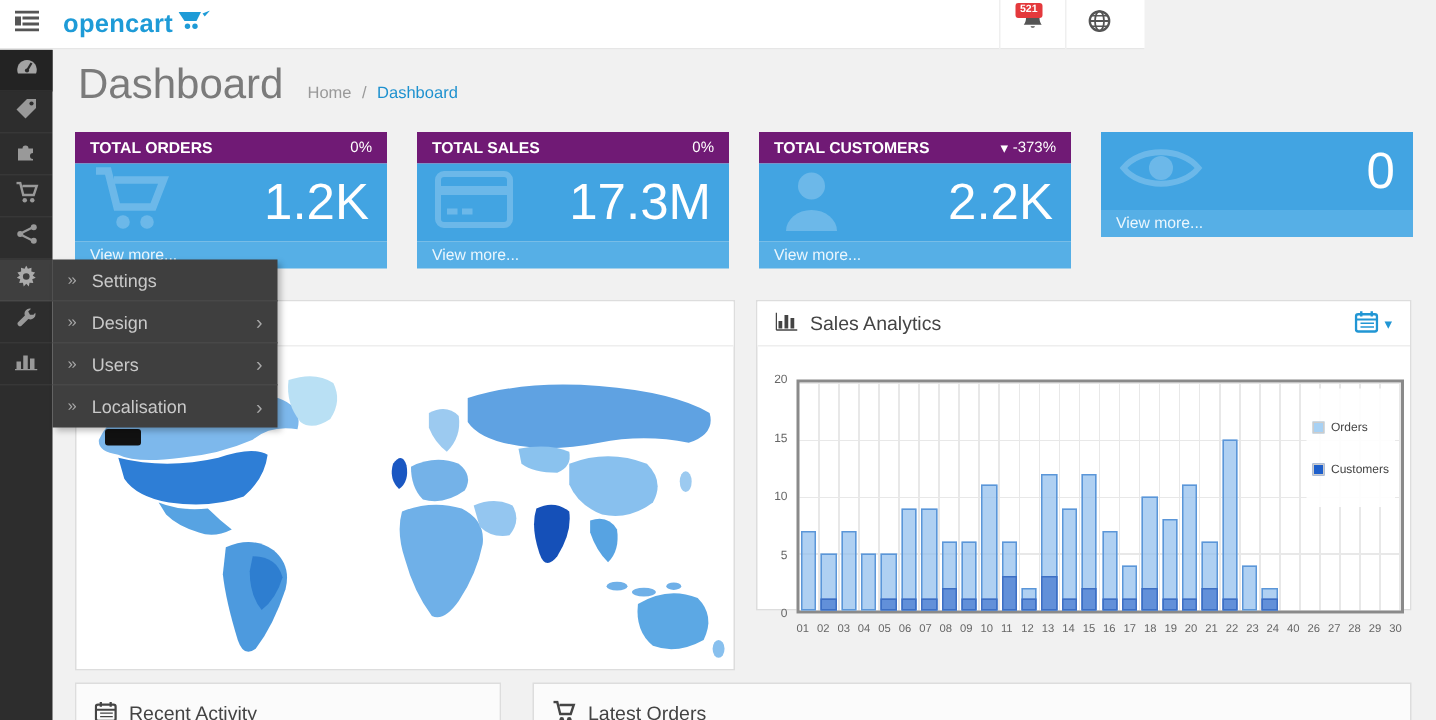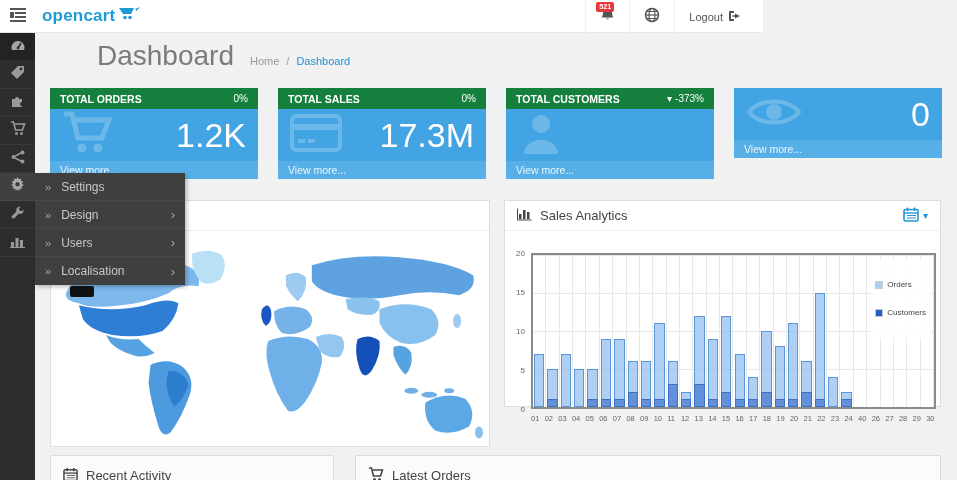--- a/index.html
+++ b/index.html
@@ -33,29 +33,29 @@
     z-index:50; box-shadow:2px 2px 4px rgba(0,0,0,.25); }
   .popup-item { height:28px; display:flex; align-items:center; padding:0 10px;
     color:#c9c9c9; font-size:12px; border-bottom:1px solid #484848; cursor:pointer; }
   .popup-item:last-child { border-bottom:none; }
   .popup-item .arrow { color:#a8a8a8; margin-right:10px; font-size:11px; }
   .popup-item .chev { margin-left:auto; color:#a8a8a8; font-size:13px; }
   .map-tooltip { position:absolute; left:70px; top:286px; width:24px; height:11px;
     background:#111; border-radius:2px; z-index:49; }
 
   
-  .page-head { position:absolute; left:52px; top:40px; display:flex; align-items:baseline; gap:16px;margin-left:45px; }
+  .page-head { position:absolute; left:52px; top:40px; display:flex; align-items:baseline; gap:16px; }
   .page-title { font-size:28px; color:#7b7b7b; }
   .breadcrumb { font-size:11px; color:#999; display:flex; gap:7px; align-items:center; }
   .breadcrumb .crumb-link { color:#999; }
   .breadcrumb .crumb-cur { color:#1e91cf; }
 
   
   .tile { position:absolute; top:88px; width:208px; height:102px; color:#fff; }
-  .tile-head { height:21px; background:#15803d; display:flex; align-items:center;
+  .tile-head { height:21px; background:#701a75; display:flex; align-items:center;
     justify-content:space-between; padding:0 10px; font-size:10.5px; font-weight:bold; }
   .tile-head .pct { font-weight:normal; font-size:10px; display:flex; gap:3px; align-items:center; }
   .tile-body { height:52px; background:#42a4e2; display:flex; align-items:center;
     justify-content:space-between; padding:0 12px; }
   .tile-body .big { font-size:34px; font-weight:normal; }
   .tile-body svg { opacity:.55; }
   .tile-foot { height:18px; background:#56afe6; font-size:10.5px; color:#eaf6fd;
     display:flex; align-items:center; padding:0 10px; cursor:pointer; }
 
   
@@ -132,30 +132,20 @@
       <span>
         <svg width="16" height="16" viewBox="0 0 16 16">
             <circle cx="8" cy="8" r="6.5" fill="none" stroke="#555" stroke-width="1.5"></circle>
             <ellipse cx="8" cy="8" rx="3" ry="6.5" fill="none" stroke="#555" stroke-width="1.2"></ellipse>
             <line x1="1.5" y1="8" x2="14.5" y2="8" stroke="#555" stroke-width="1.2"></line>
             <line x1="2.5" y1="4.5" x2="13.5" y2="4.5" stroke="#555" stroke-width="1"></line>
             <line x1="2.5" y1="11.5" x2="13.5" y2="11.5" stroke="#555" stroke-width="1"></line>
           </svg>
       </span>
     </div>
-    <div class="top-cell logout-cell">
-      <span>Logout</span>
-      <span>
-        <svg width="13" height="12" viewBox="0 0 13 12">
-            <path d="M1 1 h5 v2 h-3 v6 h3 v2 h-5 Z" fill="#555"></path>
-            <path d="M7 6 L7 3.5 L12 6 L7 8.5 Z" fill="#555"></path>
-            <rect x="4.5" y="5.2" width="4" height="1.6" fill="#555"></rect>
-          </svg>
-      </span>
-    </div>
   </div>
 </div>
 
 <div class="sidebar">
   <div class="side-item active">
     <span><svg width="16" height="14" viewBox="0 0 16 14">
           <path d="M2 12 a6.5 6.5 0 1 1 12 0 Z" fill="#cfcfcf"></path>
           <line x1="8" y1="10" x2="11" y2="5" stroke="#2d2d2d" stroke-width="1.5"></line>
           <circle cx="8" cy="10" r="1.4" fill="#2d2d2d"></circle>
         </svg></span>
@@ -289,20 +279,21 @@
       <span>-373%</span>
     </span>
   </div>
   <div class="tile-body">
     <span>
       <svg width="46" height="46" viewBox="0 0 46 46">
           <circle cx="23" cy="14" r="9" fill="#8fcaef"></circle>
           <path d="M6 44 a17 14 0 0 1 34 0 Z" fill="#8fcaef"></path>
         </svg>
     </span>
+    <span class="big">2.2K</span>
   </div>
   <div class="tile-foot">View more...</div>
 </div>
 
 <div class="tile" style="left:734px">
   <div class="tile-body">
     <span>
       <svg width="56" height="40" viewBox="0 0 56 40">
           <path d="M3 20 C14 6 42 6 53 20 C42 34 14 34 3 20 Z" fill="none" stroke="#8fcaef" stroke-width="4"></path>
           <circle cx="28" cy="20" r="8" fill="#8fcaef"></circle>

